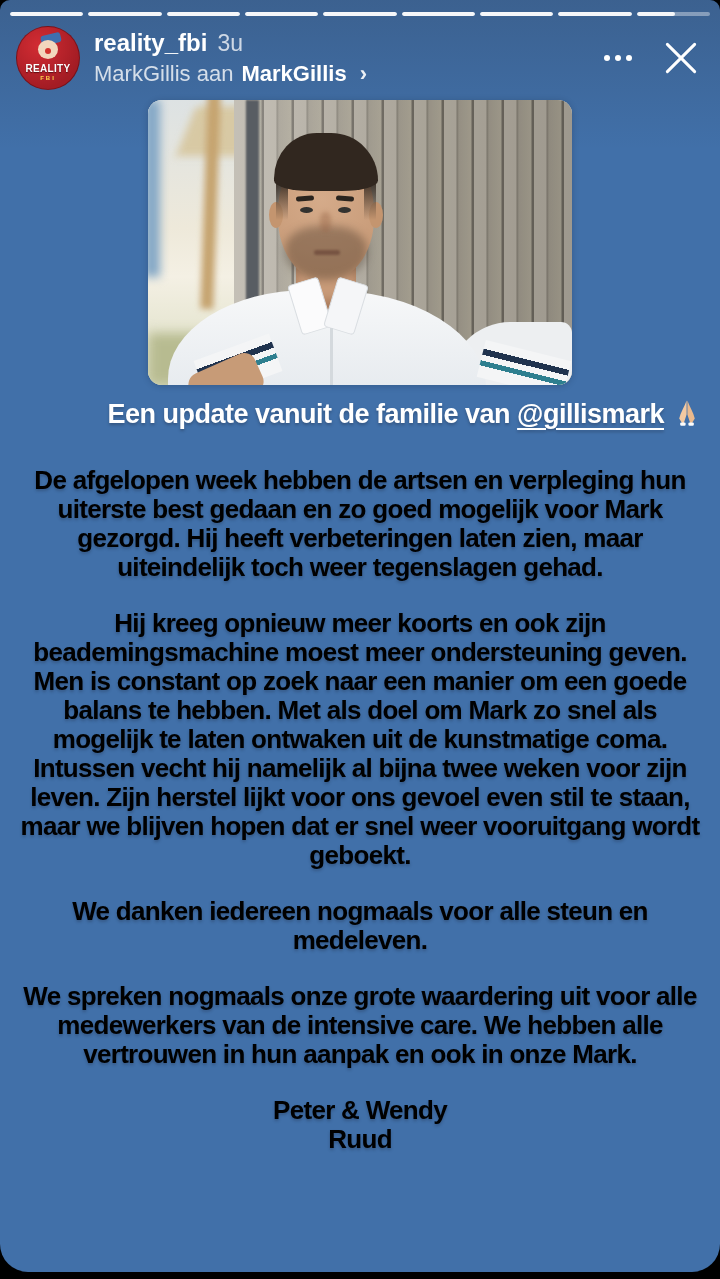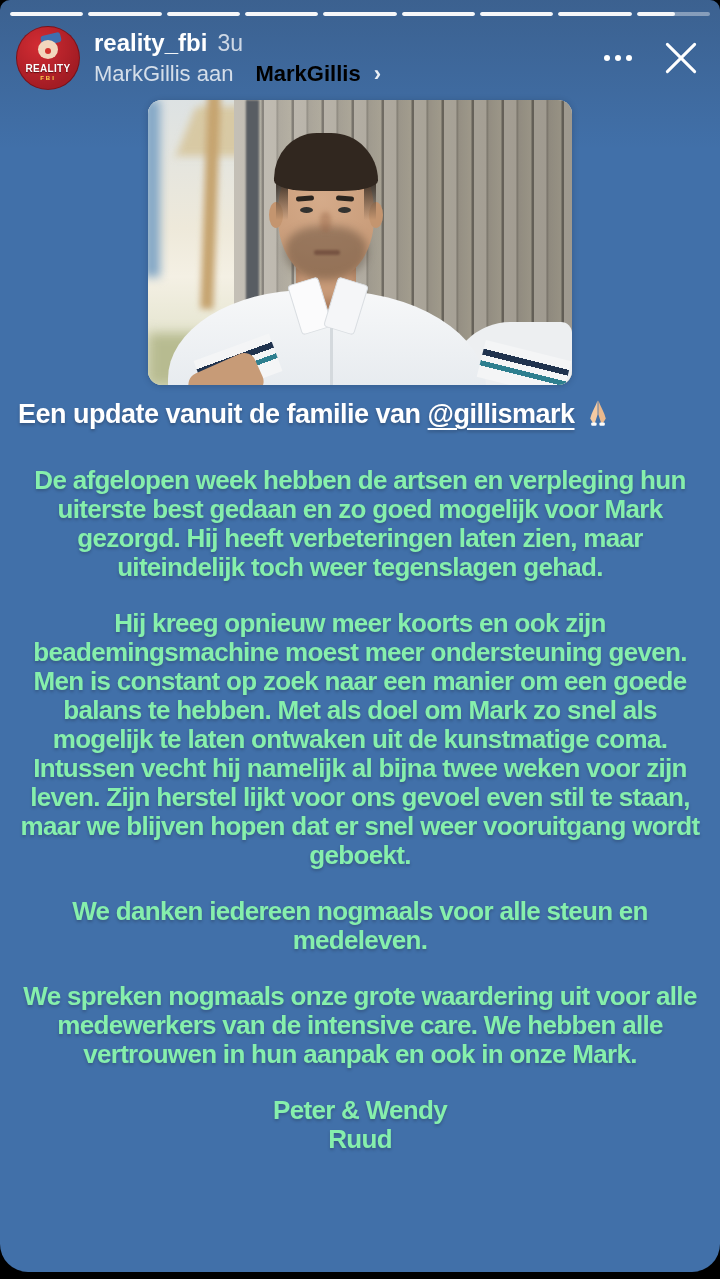--- a/index.html
+++ b/index.html
@@ -47,21 +47,21 @@
   .av-face { position:absolute; left:21px; top:13px; width:20px; height:19px; background:#f2d7bd; border-radius:50%; }
   .av-nose { position:absolute; left:28px; top:21px; width:6px;  height:6px;  background:#d2342e; border-radius:50%; }
   .av-text { position:absolute; left:0; right:0; top:36px; text-align:center; font-size:10px; font-weight:bold; color:#fff; letter-spacing:.3px; text-shadow:0 1px 1px #5c0d12; }
   .av-sub  { position:absolute; left:0; right:0; top:48px; text-align:center; font-size:6px; font-weight:bold; color:#ffd54d; letter-spacing:2px; }
 
   .user-block { margin-left:14px; min-width:0; }
   .user-line1 { display:flex; align-items:baseline; gap:10px; }
   .username  { font-size:24px; font-weight:bold; color:#fff; }
   .timestamp { font-size:23px; color:rgba(255,255,255,.75); }
   .user-line2 { margin-top:4px; font-size:22px; color:rgba(255,255,255,.78); }
-  .added-target { color:#000000; font-weight:bold; margin-left:16px; }
+  .added-target { color:#ffffff; font-weight:bold; margin-left:2px; }
   .chevron { color:rgba(255,255,255,.9); margin-left:7px; font-weight:bold; }
 
   .controls { margin-left:auto; display:flex; align-items:center; gap:28px; padding-right:6px; }
   .more-btn { display:flex; gap:5px; padding:6px 0; cursor:pointer; background:none; border:none; }
   .more-btn .dot { width:6px; height:6px; background:#fff; border-radius:50%; }
   .close-btn { background:none; border:none; padding:0; cursor:pointer; line-height:0; }
 
   
   .photo {
     position:absolute; left:148px; top:100px; width:424px; height:285px;
@@ -109,31 +109,31 @@
   .ph-eye-r   { left:190px; top:107px; width:13px; height:6px; background:#33322f; border-radius:50%; }
   .ph-nose    { left:172px; top:112px; width:11px; height:20px; background:rgba(150,100,70,.4); filter:blur(2px); border-radius:40%; }
   .ph-mouth   { left:166px; top:150px; width:26px; height:5px; background:rgba(92,56,46,.55); filter:blur(1px); border-radius:3px; }
   .ph-collar-l{ left:146px; top:180px; width:30px; height:50px; background:#fbfbfc; border:1px solid #dadee2; transform:rotate(-17deg); border-radius:4px; }
   .ph-collar-r{ left:182px; top:180px; width:30px; height:50px; background:#f5f6f8; border:1px solid #dadee2; transform:rotate(17deg); border-radius:4px; }
   .ph-placket { left:182px; top:228px; width:3px; height:58px; background:#d4d9dd; }
 
   
   .title {
     position:absolute; top:399px; left:18px; right:18px;
-    text-align:left; color:#fff;
+    text-align:right; color:#fff;
     font-size:27px; font-weight:bold; letter-spacing:-0.5px;
     text-shadow:0 2px 3px rgba(25,35,55,.35);
     white-space:nowrap;
   }
   .mention { text-decoration:underline; text-underline-offset:5px; text-decoration-thickness:2px; }
   .hands { display:inline-block; vertical-align:-4px; margin-left:8px; }
 
   .textcol {
     position:absolute; top:466px; left:14px; right:14px;
-    text-align:center; color:#86efac;
+    text-align:center; color:#000000;
     font-size:26px; font-weight:bold; letter-spacing:-0.7px;
     line-height:29px;
     text-shadow:0 2px 3px rgba(25,35,55,.3);
   }
   .para { margin:0 0 27px 0; }
   .signature { margin-top:27px; }
   .sig-line { line-height:29px;text-align:center; }
 </style>
 </head>
 <body>

